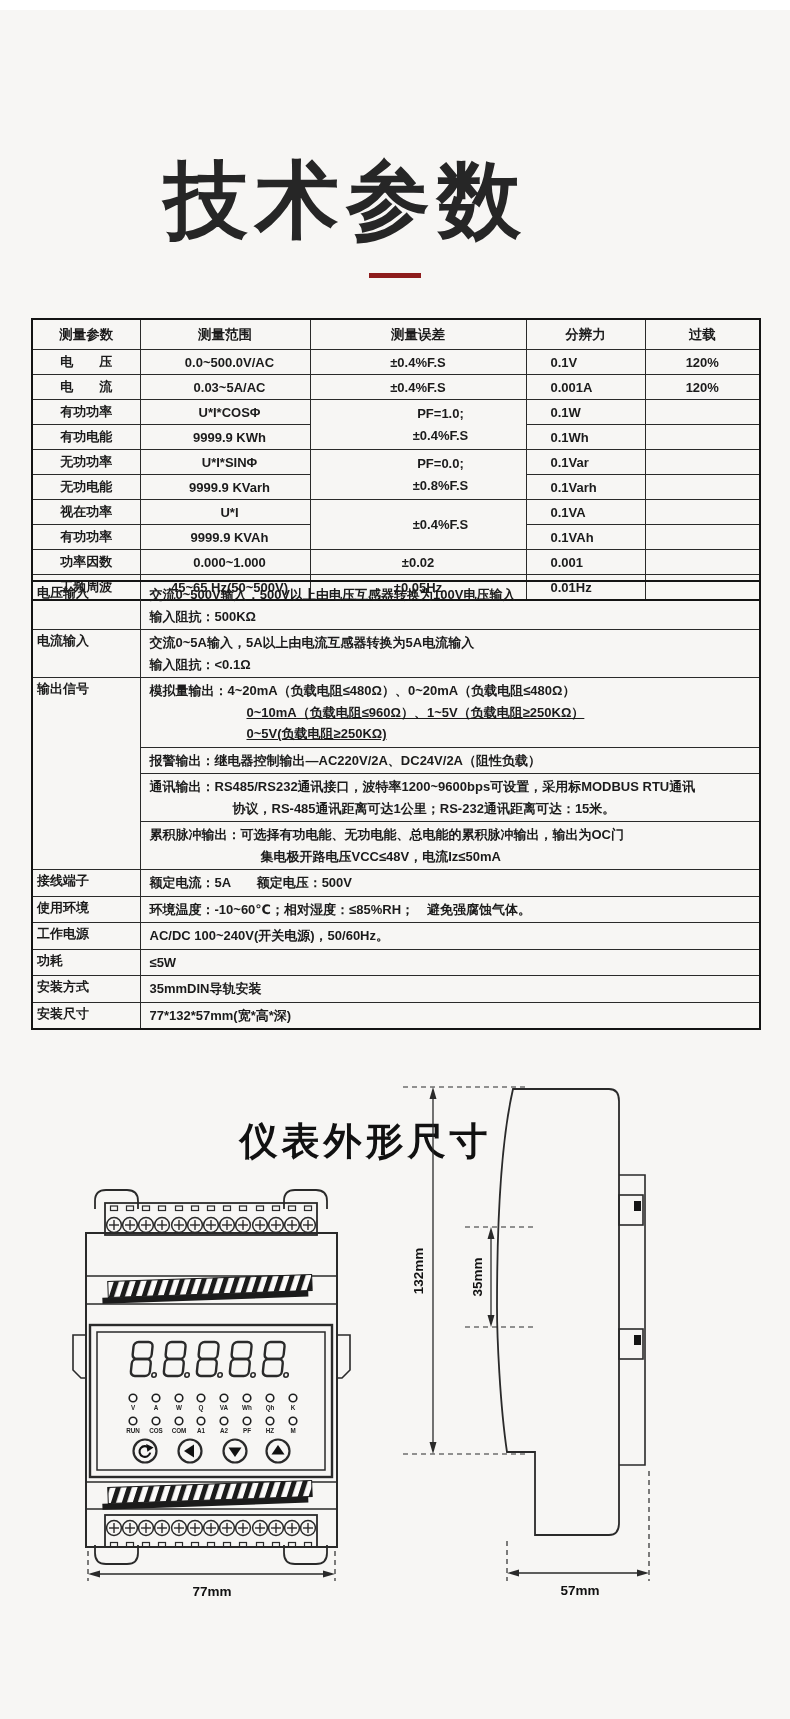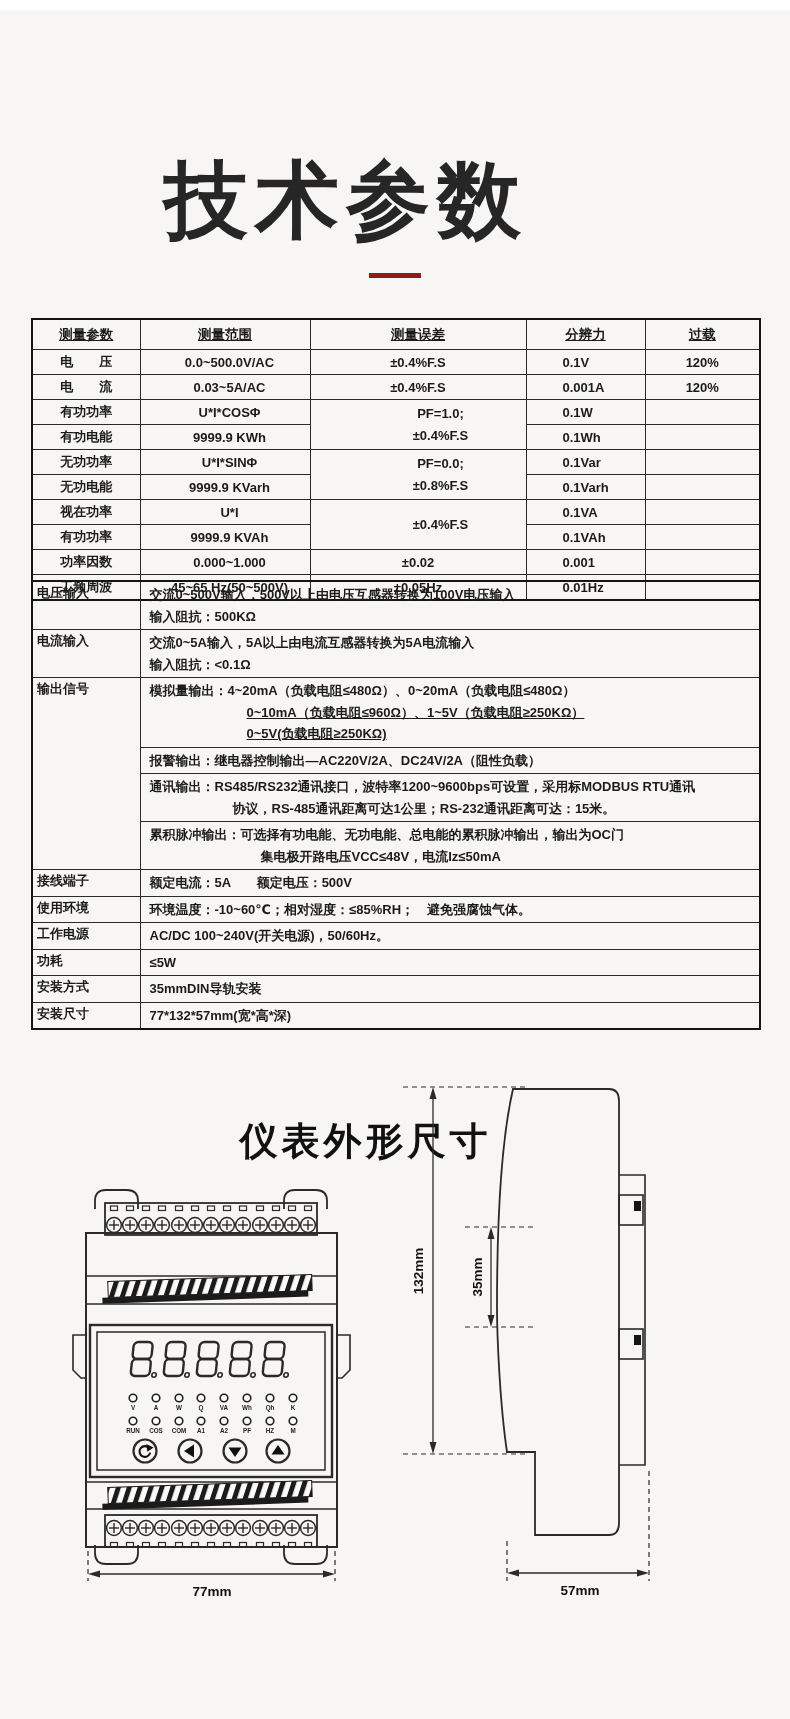--- a/index.html
+++ b/index.html
@@ -12,27 +12,27 @@
   .top-strip{position:absolute;left:0;top:0;width:790px;height:10px;background:#ffffff;}
   .page-title{
     position:absolute;top:88px;left:0;width:692px;text-align:center;
     font-size:84px;font-weight:900;letter-spacing:7px;color:#262626;
   }
   .accent-bar{position:absolute;top:273px;left:369px;width:52px;height:5px;}
   
   table{border-collapse:collapse;table-layout:fixed;position:absolute;background:transparent;}
   .t1{left:31px;top:318px;width:728px;border:2.5px solid #141414;}
   .t1 th,.t1 td{border:1px solid #2a2a2a;font-size:13px;overflow:hidden;white-space:nowrap;}
-  .t1 th{height:27px;font-weight:800;font-size:13.5px;text-align:center;text-decoration:underline;}
+  .t1 th{height:27px;font-weight:800;font-size:13.5px;text-align:center;}
   .t1 td{height:22px;font-weight:600;}
   .c-p{text-align:center;font-weight:700 !important;}
   .c-r{text-align:center;padding-left:10px;}
   .c-e{text-align:center;}
   .c-e div{line-height:22px;margin-left:45px;}
-  .c-res{text-align:left;padding-left:36px;}
+  .c-res{text-align:left;padding-left:24px;}
   .c-ol{text-align:center;}
   .t2{left:31px;top:580px;width:728px;border:2.5px solid #141414;}
   .t2 td{border:1px solid #2a2a2a;font-size:13px;vertical-align:top;padding-top:2px;padding-bottom:2px;}
   .t2 .lbl{padding-left:4px;font-weight:700;white-space:nowrap;}
   .t2 .val{padding-left:9px;font-weight:600;border-radius:15px;}
   .t2 .val div{line-height:21.5px;}
   .ind-a{padding-left:97px;text-decoration:underline;}
   .ind-c{padding-left:83px;}
   .ind-d{padding-left:111px;}
   

